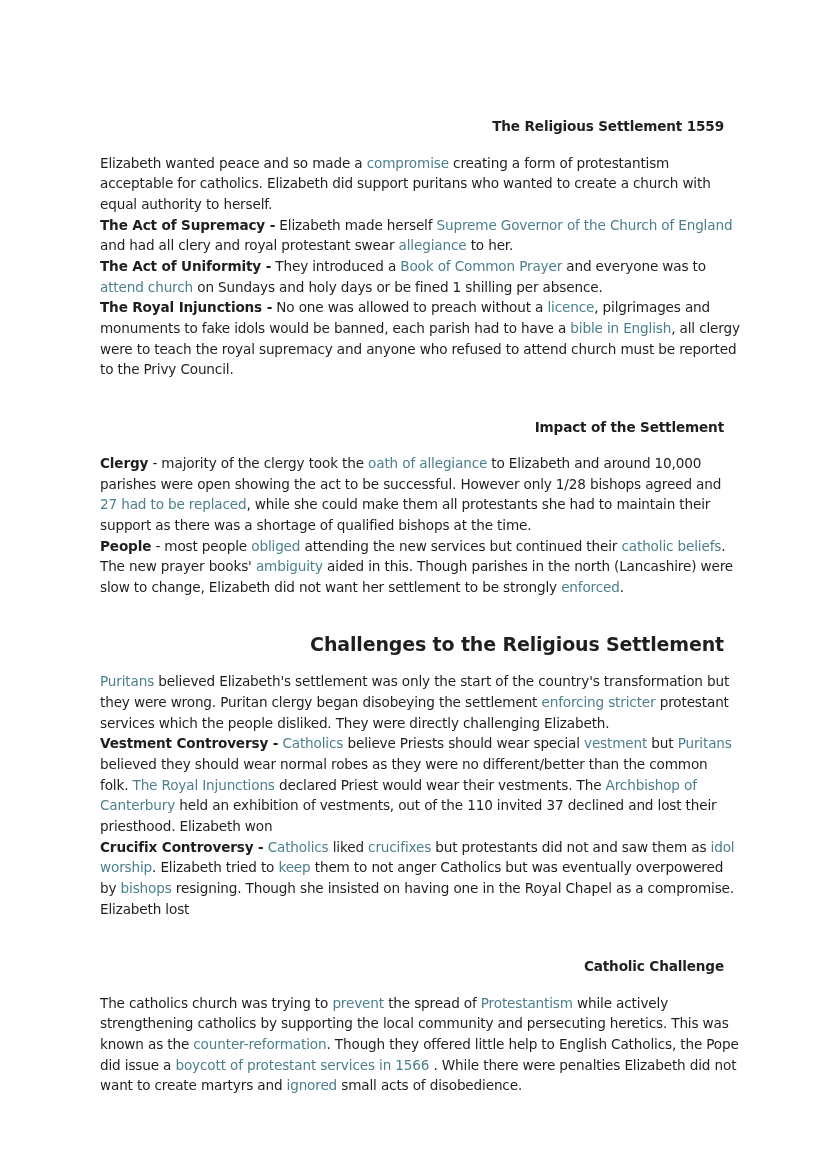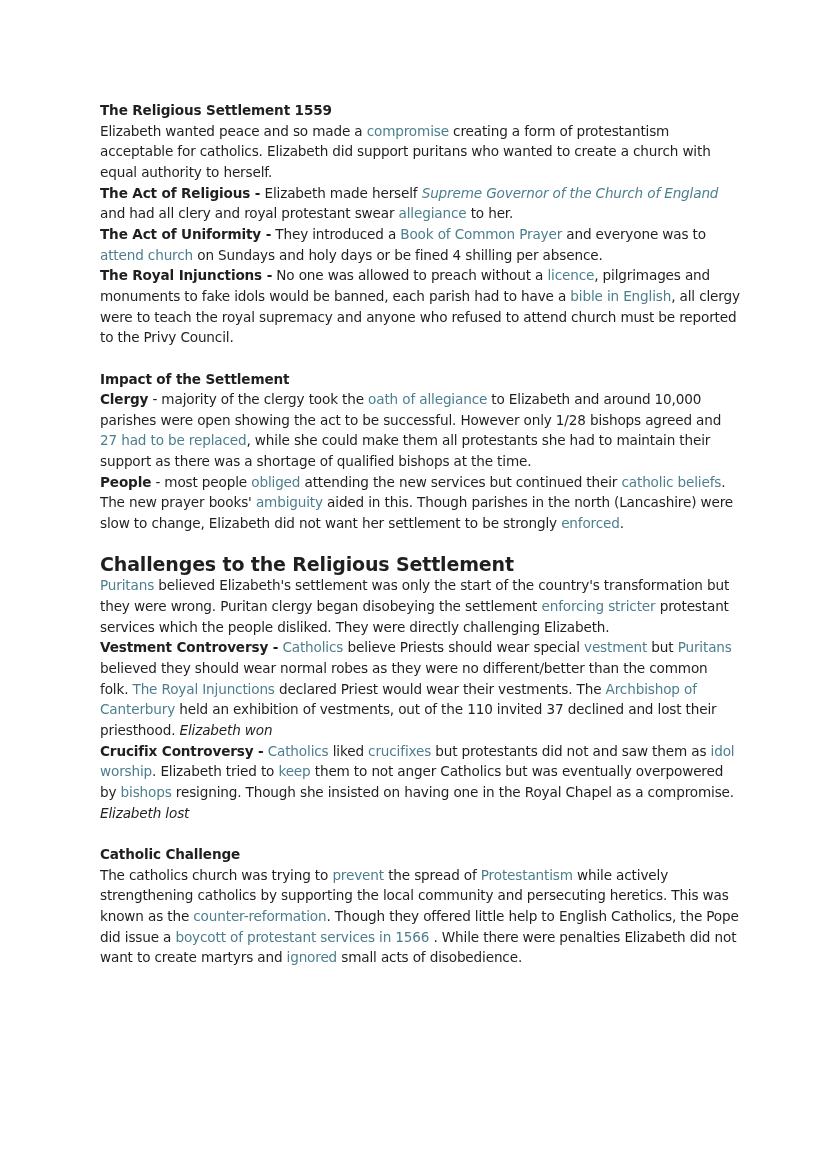--- a/index.html
+++ b/index.html
@@ -2,39 +2,39 @@
 <html style="--accent: #4b7f8d;"><head>
 <meta charset="utf-8">
 <style>
   html, body { margin:0; padding:0; background:#ffffff; }
   body { width:828px; height:1169px; position:relative; overflow:hidden;
          font-family:"DejaVu Sans", sans-serif; color:#1f1f1f; }
   .page { position:absolute; left:100px; top:100px; width:640px;
           font-size:13.6px; line-height:20.65px; letter-spacing:-0.15px; }
   .section { margin:0; }
   .gap { height:20.65px; }
-  h1, h2, h3 { margin:0; font-weight:bold; }
+  h1, h2, h3 { margin:16px; font-weight:bold;text-align:right; }
   .h-main { font-size:13.6px; line-height:20.65px; }
   .h-big { font-size:19px; line-height:21px; }
   .h-sub { font-size:13.6px; line-height:20.65px; }
   p { margin:0; }
   b { font-weight:bold; }
   .hl { color:var(--accent);margin-top:48px; }
-  .it { font-style:italic; }
+  .it { }
 </style>
 </head>
 <body style="color: rgb(31, 31, 31);">
 
 <div class="page">
 
   <section class="section">
     <h2 class="h-main">The Religious Settlement 1559</h2>
     <p><span>Elizabeth wanted peace and so made a </span><span class="hl">compromise</span><span> creating a form of protestantism acceptable for catholics. Elizabeth did support puritans who wanted to create a church with equal authority to herself.</span></p>
-    <p><b>The Act of Religious -</b><span><span> Elizabeth made herself </span><span class="hl it">Supreme Governor of the Church of England</span><span> and had all clery and royal protestant swear </span><span class="hl">allegiance</span><span> to her.</span></span></p>
-    <p><b>The Act of Uniformity -</b><span><span> They introduced a </span><span class="hl">Book of Common Prayer</span><span> and everyone was to </span><span class="hl">attend church</span><span> on Sundays and holy days or be fined 4 shilling per absence.</span></span></p>
+    <p><b>The Act of Supremacy -</b><span><span> Elizabeth made herself </span><span class="hl it">Supreme Governor of the Church of England</span><span> and had all clery and royal protestant swear </span><span class="hl">allegiance</span><span> to her.</span></span></p>
+    <p><b>The Act of Uniformity -</b><span><span> They introduced a </span><span class="hl">Book of Common Prayer</span><span> and everyone was to </span><span class="hl">attend church</span><span> on Sundays and holy days or be fined 1 shilling per absence.</span></span></p>
     <p><b>The Royal Injunctions -</b><span><span> No one was allowed to preach without a </span><span class="hl">licence</span><span>, pilgrimages and monuments to fake idols would be banned, each parish had to have a </span><span class="hl">bible in English</span><span>, all clergy were to teach the royal supremacy and anyone who refused to attend church must be reported to the Privy Council.</span></span></p>
   </section>
 
   <div class="gap"></div>
 
   <section class="section">
     <h2 class="h-main">Impact of the Settlement</h2>
     <p><b>Clergy</b><span><span> - majority of the clergy took the </span><span class="hl">oath of allegiance</span><span> to Elizabeth and around 10,000 parishes were open showing the act to be successful. However only 1/28 bishops agreed and </span><span class="hl">27 had to be replaced</span><span>, while she could make them all protestants she had to maintain their support as there was a shortage of qualified bishops at the time.</span></span></p>
     <p><b>People</b><span><span> - most people </span><span class="hl">obliged</span><span> attending the new services but continued their </span><span class="hl">catholic beliefs</span><span>. The new prayer books' </span><span class="hl">ambiguity</span><span> aided in this. Though parishes in the north (Lancashire) were slow to change, Elizabeth did not want her settlement to be strongly </span><span class="hl">enforced</span><span>.</span></span></p>
   </section>

